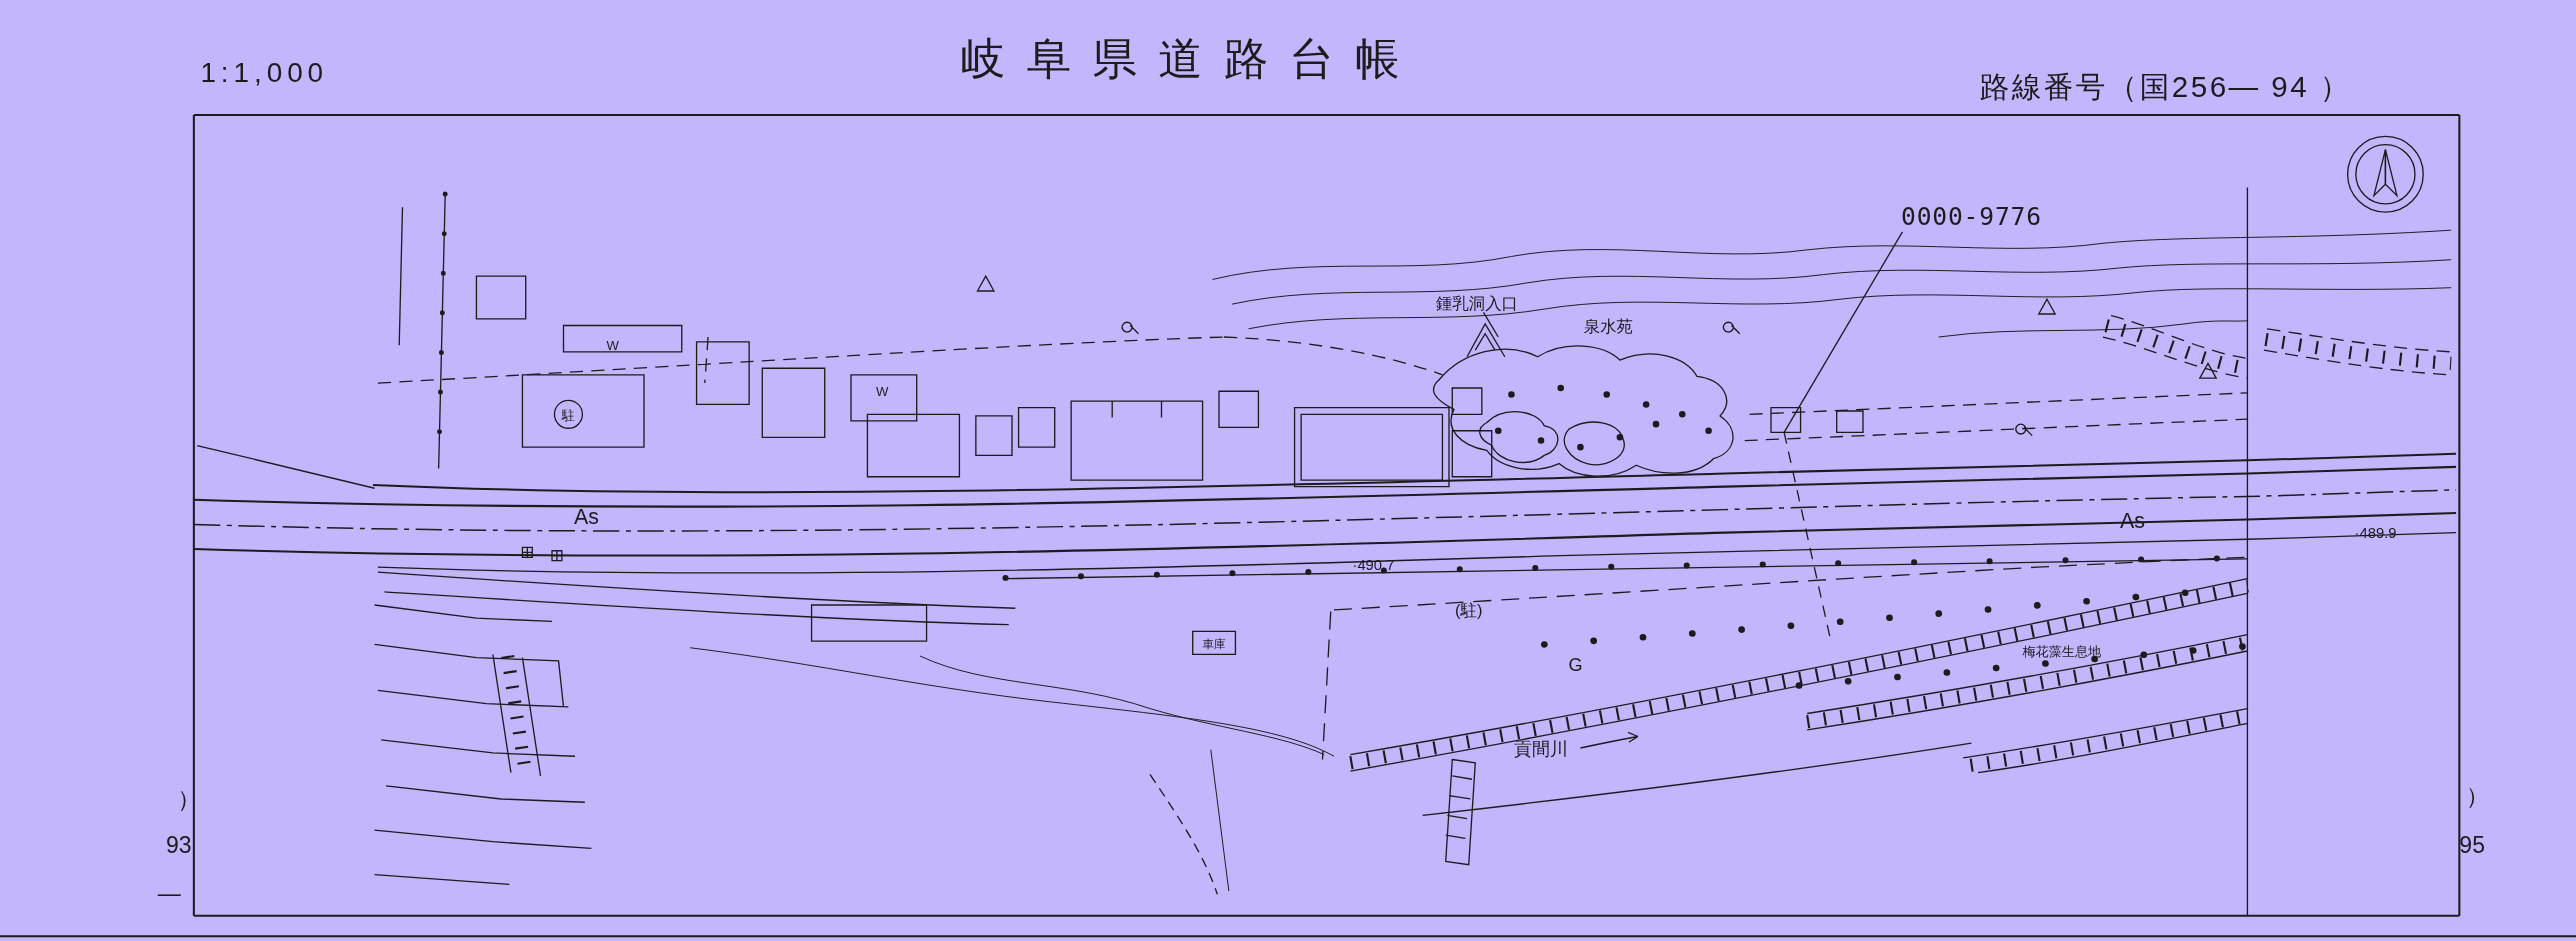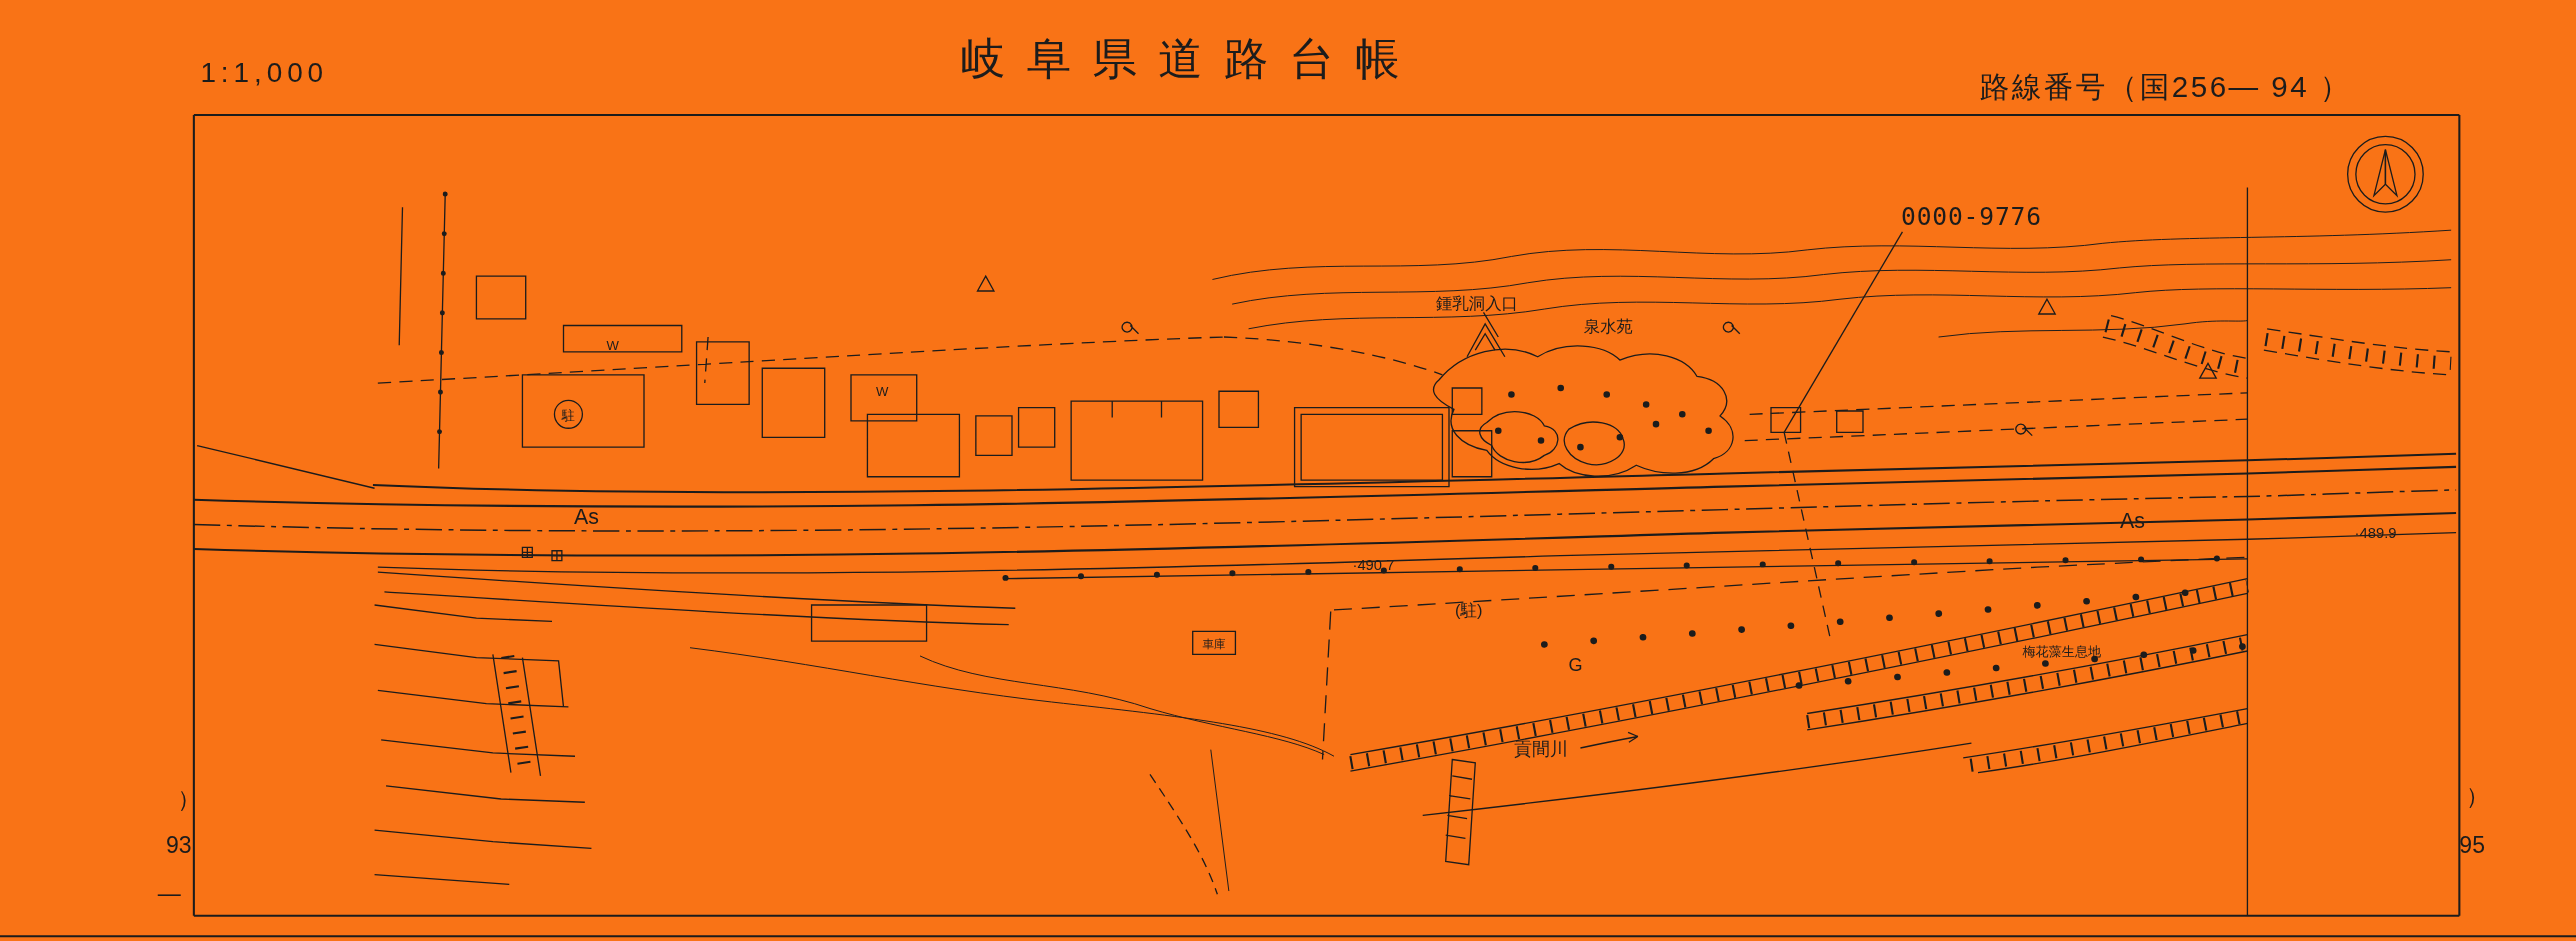--- a/index.html
+++ b/index.html
@@ -1,16 +1,16 @@
 <!DOCTYPE html>
 <html style="font-size:9.6px"><head>
 <meta charset="utf-8">
 <style>
   html,body{margin:0;padding:0;background:#e9e9e6;}
-  .page{position:relative;width:2576px;height:942px;background:#f97316;overflow:hidden;
+  .page{position:relative;width:2576px;height:942px;background:#c4b5fd;overflow:hidden;
         font-family:"Liberation Sans","DejaVu Sans",sans-serif;}
   svg{position:absolute;left:0;top:0;display:block;}
   path,rect,circle,line{stroke:#1c1c1c;fill:none;stroke-width:0.8;vector-effect:none;}
   text{fill:#1c1c1c;stroke:none;font-family:"Liberation Sans","DejaVu Sans",sans-serif;}
   .thick{stroke-width:1.25;}
   .thin{stroke-width:0.6;}
   .cdash{stroke-dasharray:16 4 3 4;stroke-width:0.9;}
   .dashA{stroke-dasharray:8 5;}
   .dashB{stroke-dasharray:11 6;}
   .dashC{stroke-dasharray:6 4;}

